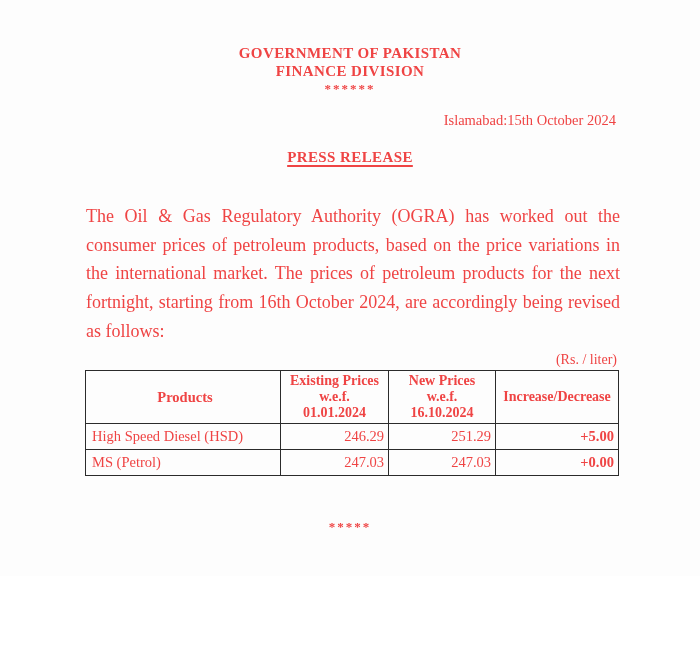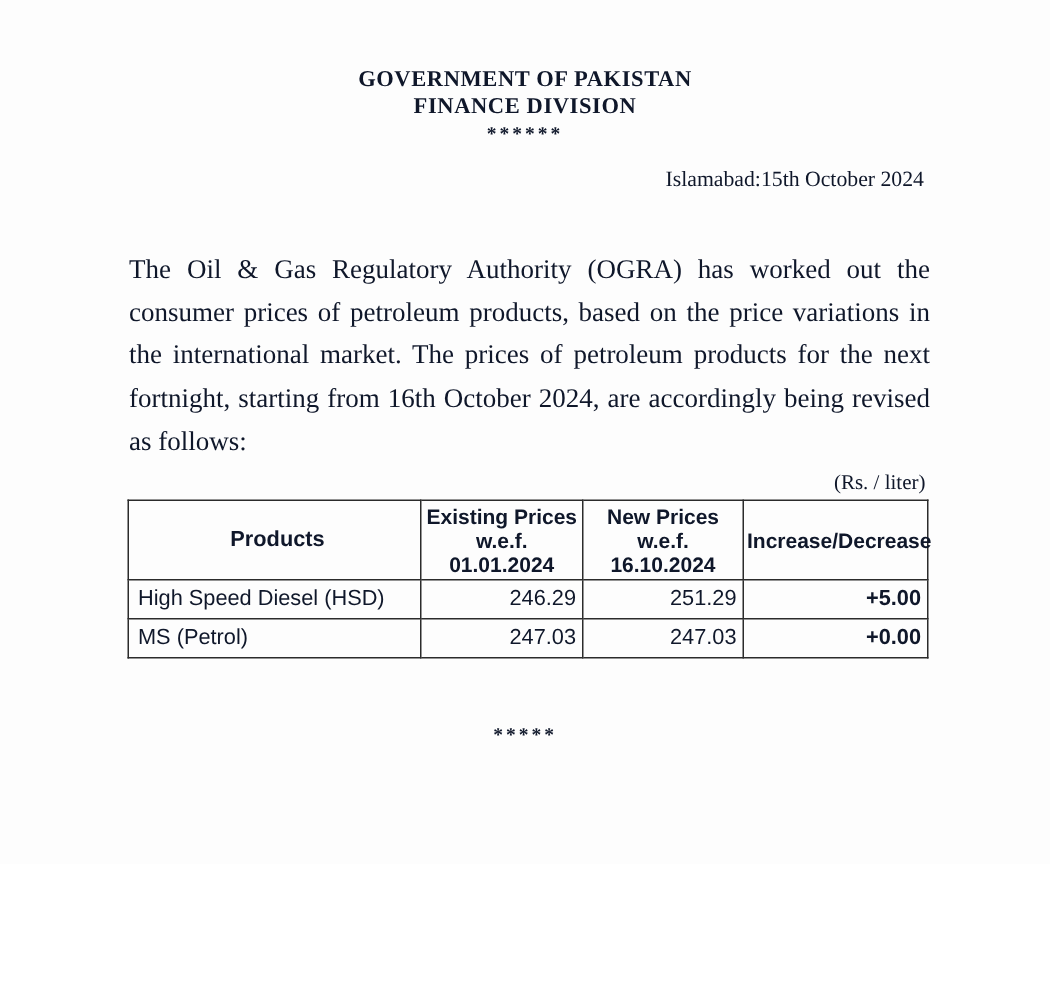--- a/index.html
+++ b/index.html
@@ -3,21 +3,21 @@
 <meta charset="utf-8">
 <style>
   * { margin: 0; padding: 0; box-sizing: border-box; }
   html, body { width: 700px; height: 668px; }
   body { background: #ffffff; }
 
   .page {
     width: 700px;
     height: 576px;
     background: #fdfdfd;
-    color: #0f172a;
+    color: #ef4444;
     font-family: "Liberation Serif", serif;
     overflow: hidden;
     position: relative;
   }
 
   .org-header { text-align: center; padding-top: 44px; }
   .org-line {
     font-weight: bold;
     font-size: 15px;
     line-height: 18px;
@@ -72,21 +72,21 @@
     border-collapse: collapse;
     table-layout: fixed;
   }
   .price-table col.c1 { width: 195px; }
   .price-table col.c2 { width: 108px; }
   .price-table col.c3 { width: 107px; }
   .price-table col.c4 { width: 123px; }
 
   .price-table th, .price-table td {
     border: 1.5px solid #2b2b2b;
-    font-family: Liberation Sans, sans-serif;
+    font-family: Liberation Serif, serif;
     margin-top: 20px;
   }
   .price-table th {
     font-weight: bold;
     font-size: 14px;
     line-height: 16px;
     text-align: center;
     vertical-align: middle;
     padding: 2px 2px;
     height: 50px;
@@ -121,20 +121,23 @@
 <div class="page">
 
   <div class="org-header">
     <div class="org-line">GOVERNMENT OF PAKISTAN</div>
     <div class="org-line">FINANCE DIVISION</div>
     <div class="star-sep">******</div>
   </div>
 
   <div class="dateline">Islamabad:15th October 2024</div>
 
+  <div class="doc-title">
+    <span class="underlined">PRESS RELEASE</span>
+  </div>
 
   <p class="body-text">The Oil &amp; Gas Regulatory Authority (OGRA) has worked out the consumer prices of petroleum products, based on the price variations in the international market. The prices of petroleum products for the next fortnight, starting from 16th October 2024, are accordingly being revised as follows:</p>
 
   <div class="unit-note">(Rs. / liter)</div>
 
   <table class="price-table">
     <colgroup>
       <col class="c1">
         <col class="c2">
         <col class="c3">

